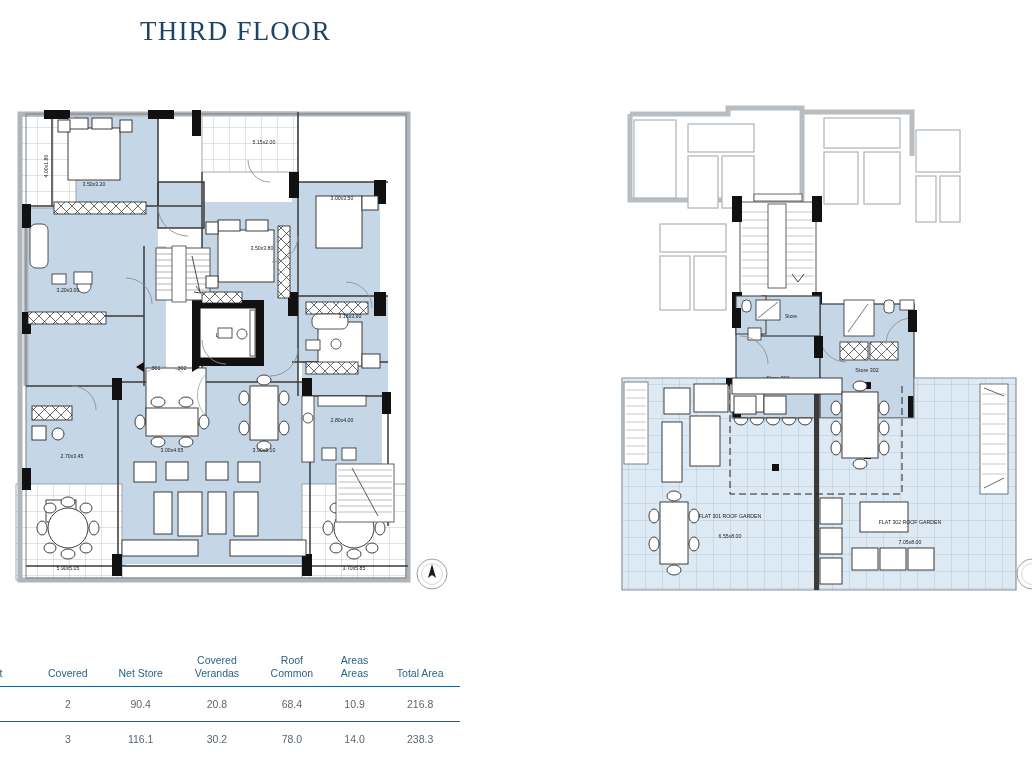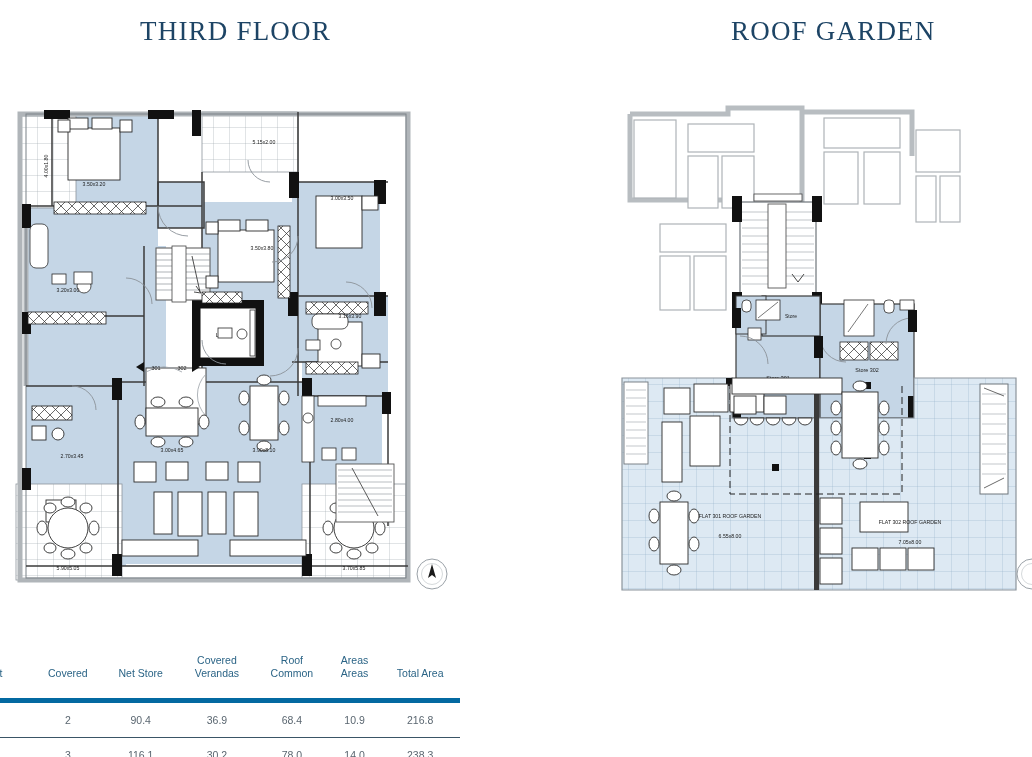--- a/index.html
+++ b/index.html
@@ -35,42 +35,41 @@
   
   #spec-table {
     position:absolute; left:-52px; top:648px; width:512px;
     border-collapse:collapse;
     font-size:10.5px;
     color:#4b5b66;
   }
   #spec-table th {
     font-weight:400;
     color:#2b6486;
-    padding:6px 4px 18px;
+    padding:6px 4px 6px;
     text-align:center;
     vertical-align:bottom;
     line-height:1.25;
-    border-bottom:5px solid #0369a1;
+    border-bottom:1px solid #0369a1;
   }
   #spec-table td {
     text-align:center;
     padding:11px 4px;
     color:#5a6670;
     border-bottom:1px solid #3a5566;
   }
   #spec-table tr:last-child td { border-bottom:none; }
   #spec-table th:first-child, #spec-table td:first-child { text-align:left; padding-left:6px; }
 </style>
 </head>
 <body>
 
 <div class="page">
 
   <div class="title" id="title-third">THIRD FLOOR</div>
-  <div class="title" id="title-roof">ROOF GARDEN</div>
 
   <div class="plan" id="plan-third">
     <svg width="448" height="500" viewBox="0 0 448 500" xmlns="http://www.w3.org/2000/svg">
       <defs>
         <pattern id="tileA" width="16" height="16" patternUnits="userSpaceOnUse">
           <rect width="16" height="16" fill="#ffffff"></rect>
           <path d="M16 0 V16 M0 16 H16" stroke="#9aa3ab" stroke-width="0.6"></path>
         </pattern>
         <pattern id="hatch" width="11" height="11" patternUnits="userSpaceOnUse">
           <rect width="11" height="11" fill="#ffffff"></rect>
@@ -540,21 +539,21 @@
         <th>
           <div>Total Area</div>
         </th>
       </tr>
     </thead>
     <tbody>
       <tr>
         <td></td>
         <td>2</td>
         <td>90.4</td>
-        <td>36.9</td>
+        <td>20.8</td>
         <td>68.4</td>
         <td>10.9</td>
         <td>216.8</td>
       </tr>
       <tr>
         <td></td>
         <td>3</td>
         <td>116.1</td>
         <td>30.2</td>
         <td>78.0</td>

